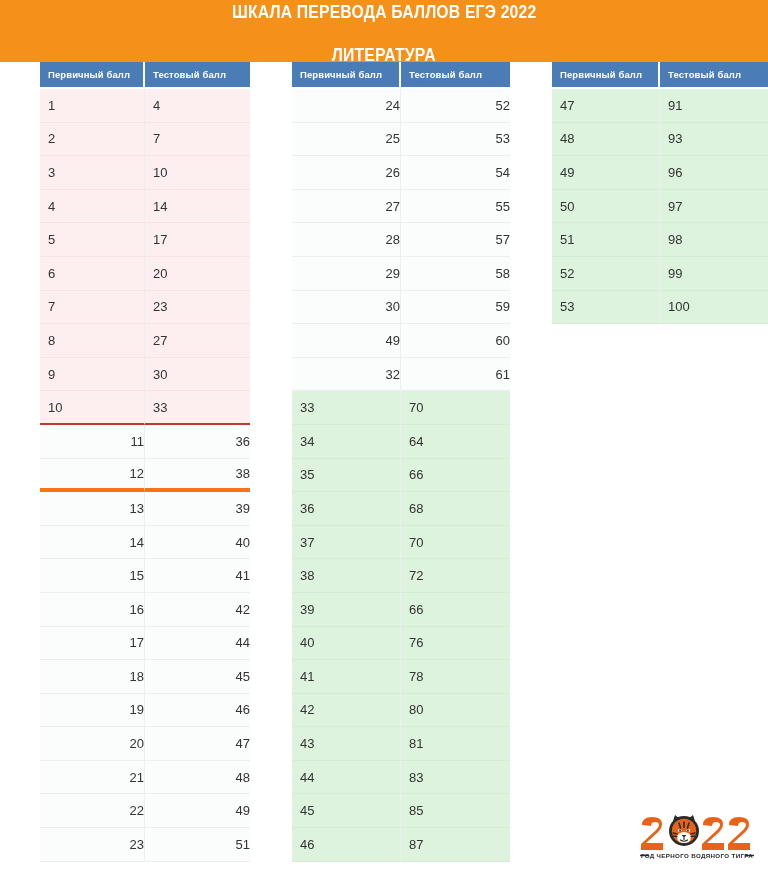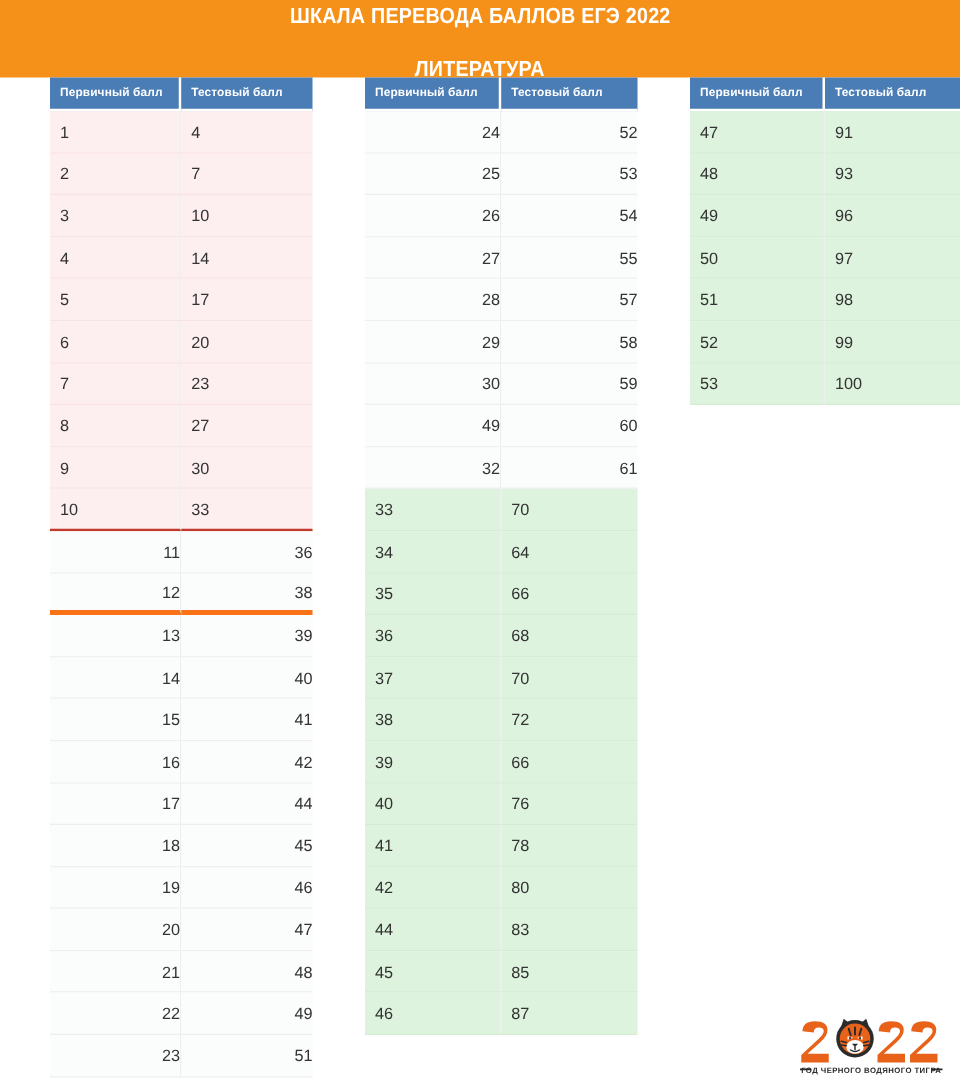--- a/index.html
+++ b/index.html
@@ -337,20 +337,24 @@
             </tr>
             <tr class="zone-green">
               <td>41</td>
               <td>78</td>
             </tr>
             <tr class="zone-green">
               <td>42</td>
               <td>80</td>
             </tr>
             <tr class="zone-green">
+              <td>43</td>
+              <td>81</td>
+            </tr>
+            <tr class="zone-green">
               <td>44</td>
               <td>83</td>
             </tr>
             <tr class="zone-green">
               <td>45</td>
               <td>85</td>
             </tr>
             <tr class="zone-green">
               <td>46</td>
               <td>87</td>

